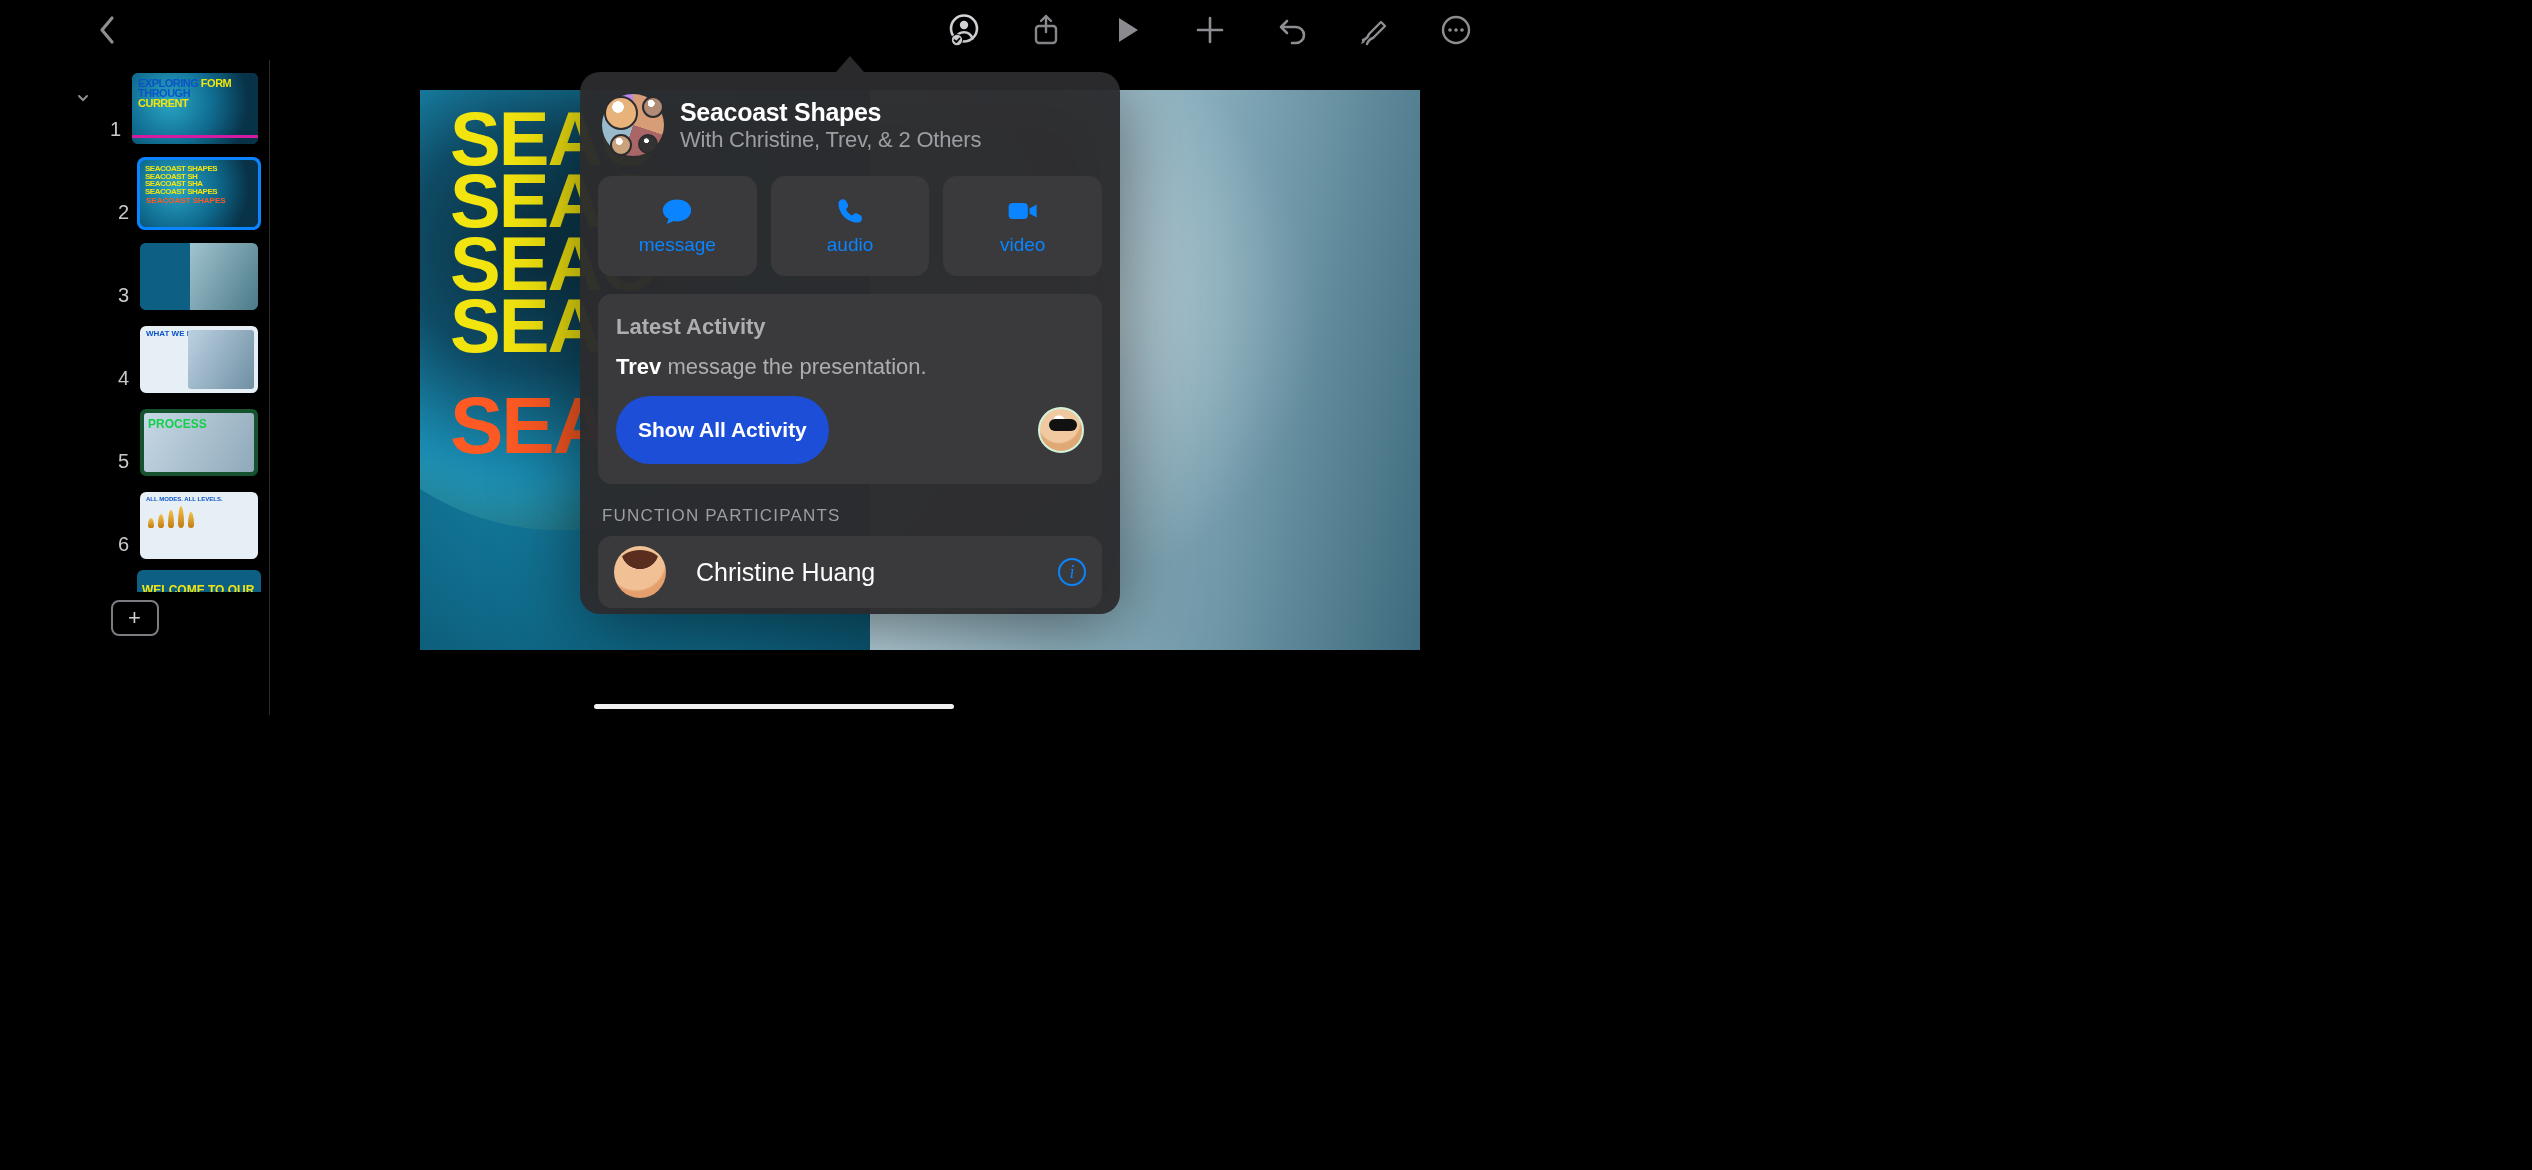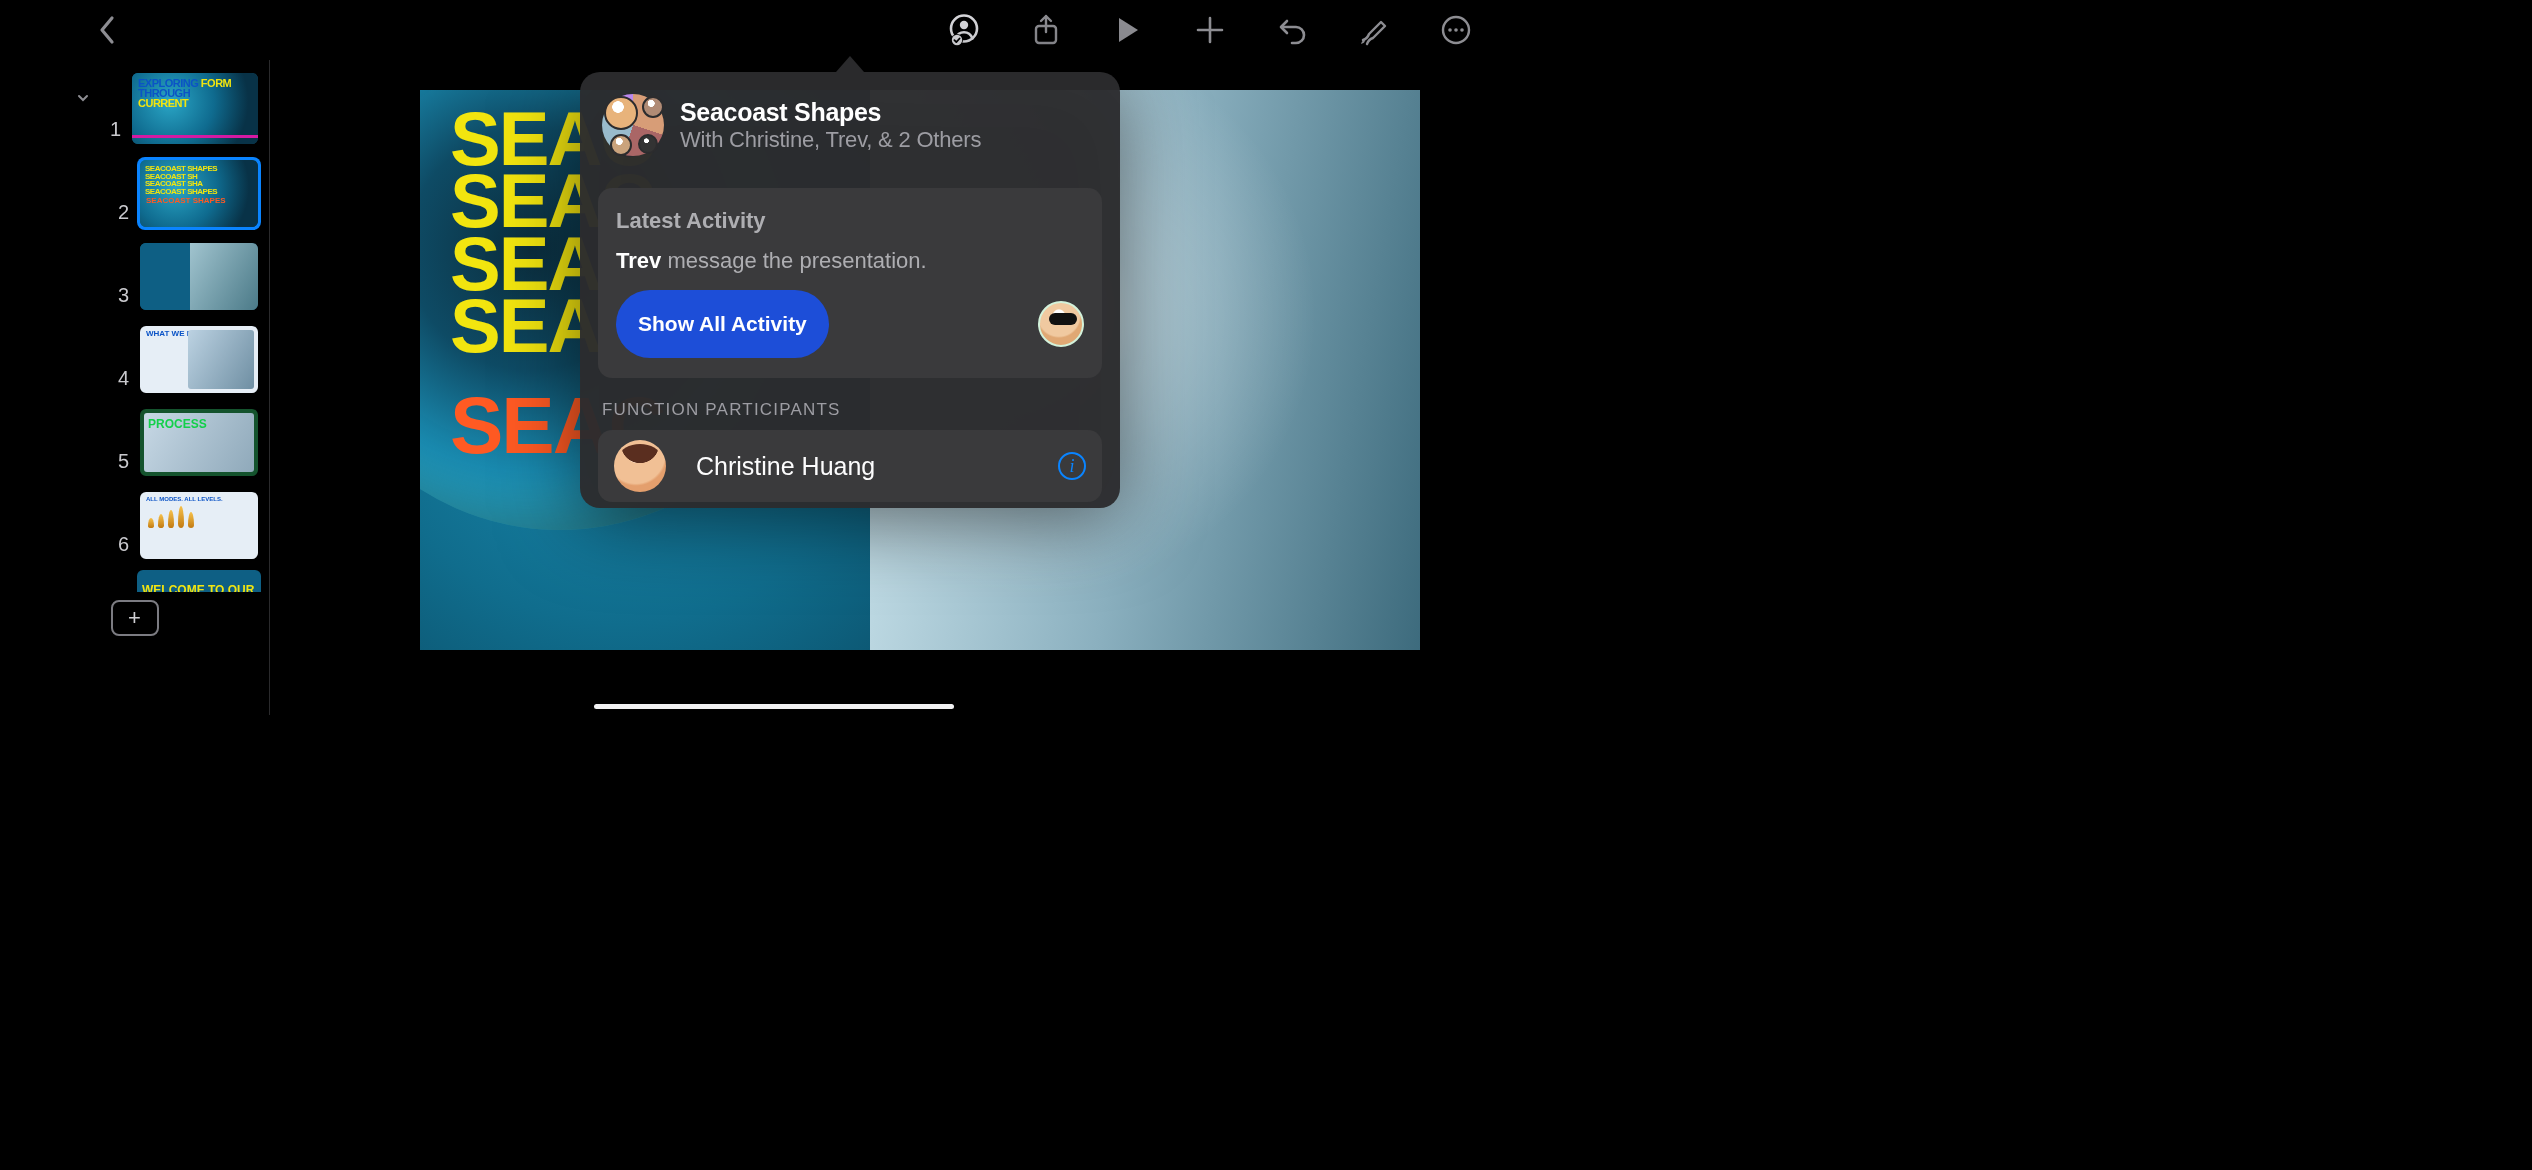--- a/index.html
+++ b/index.html
@@ -440,20 +440,41 @@
             <div class="m m2"></div>
             <div class="m m3"></div>
             <div class="m m4"></div>
         </div>
         <div class="pop-titles">
           <div class="pt">Seacoast Shapes</div>
           <div class="ps">With Christine, Trev, &amp; 2 Others</div>
         </div>
       </div>
 
+      <div class="action-row">
+        <div class="action-btn">
+          <svg viewBox="0 0 36 32">
+              <path d="M18 3C9 3 2 8.5 2 15.2c0 4 2.5 7.5 6.4 9.6-.3 2-.9 3.7-2.1 5.2 2.9-.3 5.4-1.4 7.3-2.8 1.4.3 2.8.5 4.4.5 9 0 16-5.5 16-12.5S27 3 18 3z" fill="#0a84ff"></path>
+            </svg>
+          <div class="lbl">message</div>
+        </div>
+        <div class="action-btn">
+          <svg viewBox="0 0 32 32">
+              <path d="M8.5 3.5c1.6 0 3 .9 3.7 2.3l1.5 3c.6 1.2.4 2.6-.5 3.6l-1.5 1.6c1.4 2.9 3.8 5.3 6.7 6.7l1.6-1.5c1-.9 2.4-1.1 3.6-.5l3 1.5c1.4.7 2.3 2.1 2.3 3.7 0 2.4-2 4.4-4.4 4.4C13.2 28.3 3.7 18.8 3.7 7.9c0-2.4 2-4.4 4.8-4.4z" fill="#0a84ff"></path>
+            </svg>
+          <div class="lbl">audio</div>
+        </div>
+        <div class="action-btn">
+          <svg viewBox="0 0 40 28">
+              <rect x="2" y="4" width="24" height="20" rx="5" fill="#0a84ff"></rect>
+              <path d="M28 11l9-5v16l-9-5z" fill="#0a84ff"></path>
+            </svg>
+          <div class="lbl">video</div>
+        </div>
+      </div>
 
       <div class="card">
         <div class="title">Latest Activity</div>
         <div class="activity-line">
           <b>Trev</b><span> message the presentation.</span>
         </div>
         <div class="row2">
           <div class="pill-btn">Show All Activity</div>
           <div class="mini-avatar"></div>
         </div>

